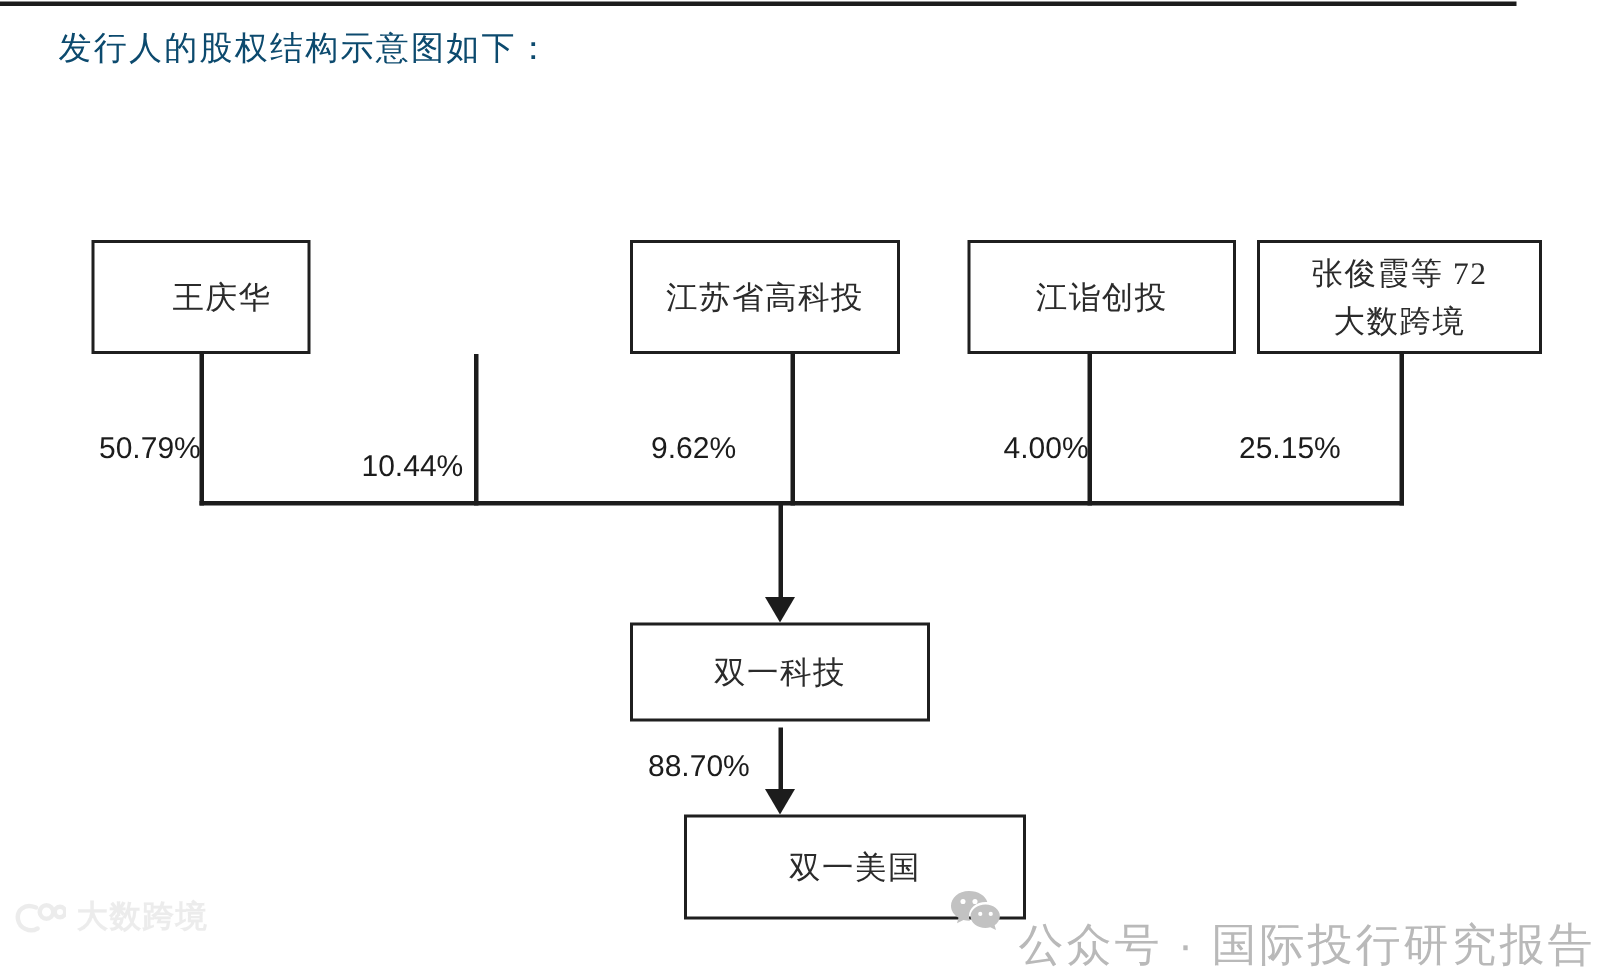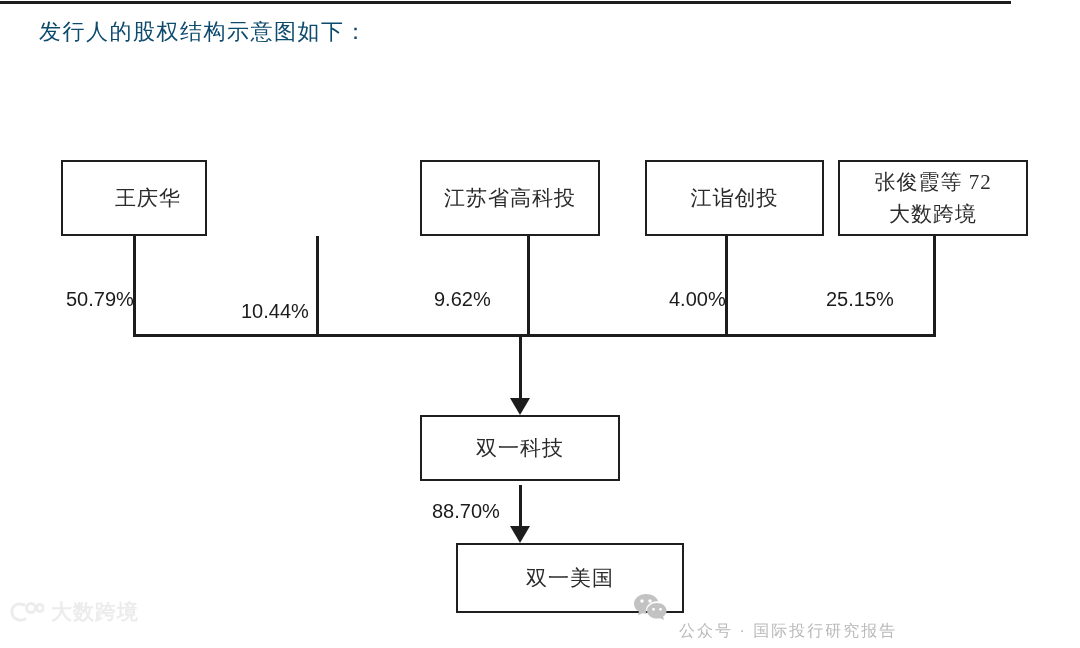--- a/index.html
+++ b/index.html
@@ -149,21 +149,21 @@
   .wm-right {
     position: absolute;
     left: 633px;
     top: 572px;
     display: flex;
     align-items: center;
     gap: 12px;
   }
   .wm-right-text {
     font-family: "Liberation Sans", "DejaVu Sans", sans-serif;
-    font-size: 16px;
+    font-size: 30px;
     color: #b9b9b9;
     letter-spacing: 2px;
     line-height: 30px;
     white-space: nowrap;
     margin-top: 44px;
   }
 </style>
 </head>
 <body>
 

